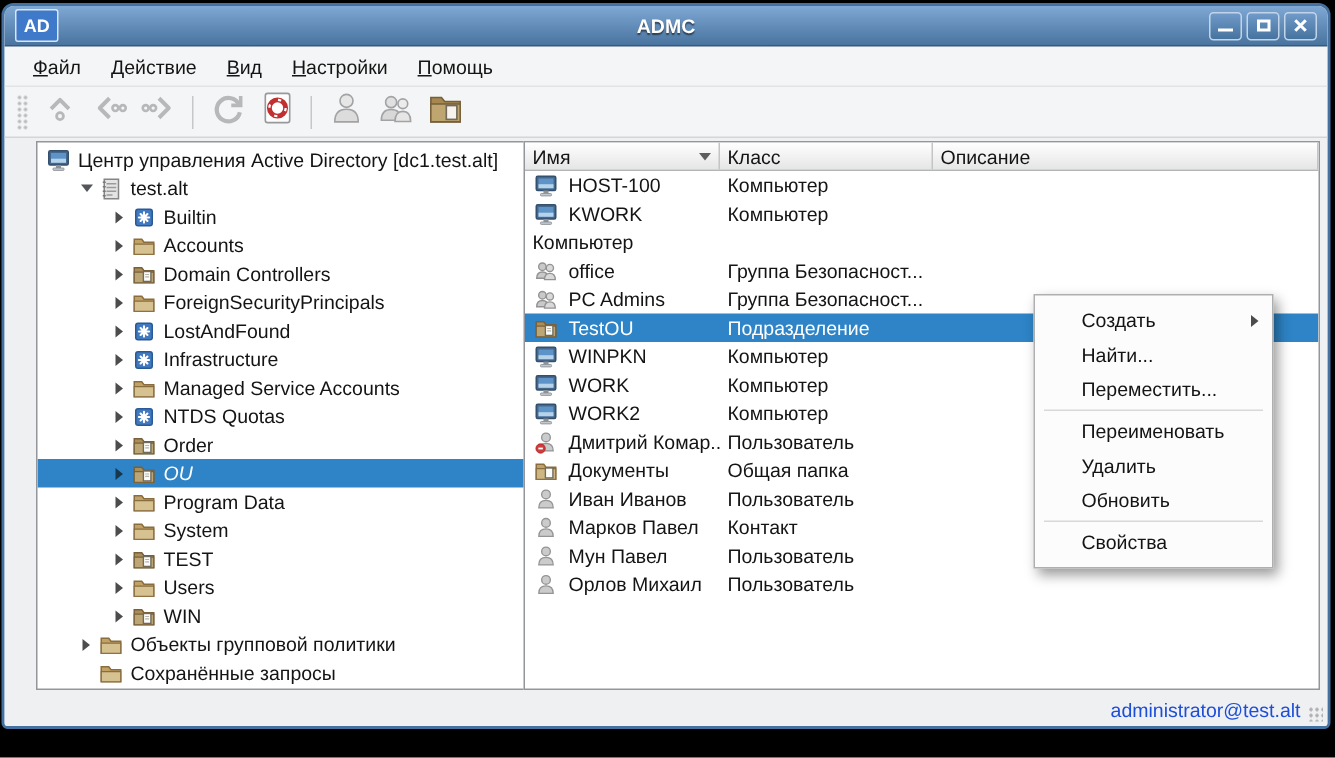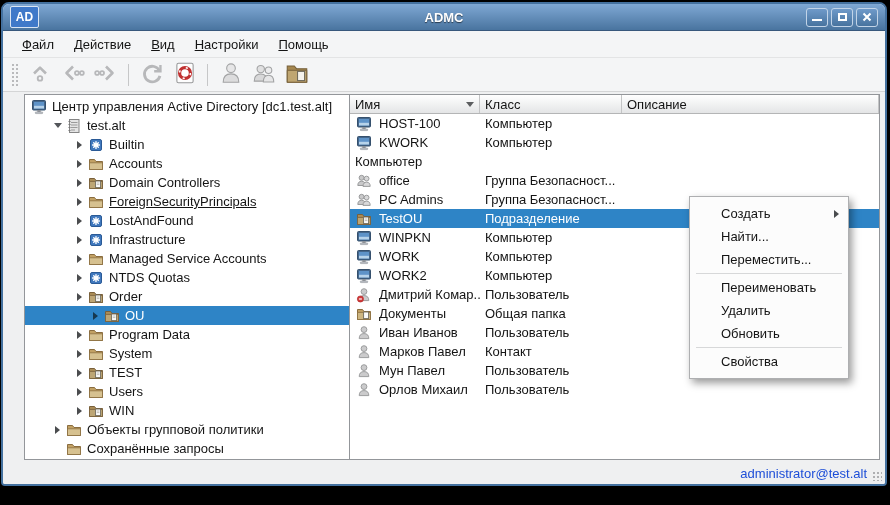--- a/index.html
+++ b/index.html
@@ -221,21 +221,21 @@
             <span class="tree-ico">
               <svg width="16" height="16" viewBox="0 0 16 16">
                 <path d="M1.5 3.5 h5 l1.5 2 h6.5 v8 h-13 z" fill="#ab8d57" stroke="#79603a"></path>
                 <path d="M1.5 6.4 h13 v7.1 h-13 z" fill="#bda675" stroke="#79603a" stroke-width="0.8"></path>
                 <rect x="7.6" y="6" width="5" height="6.6" fill="#fbfbfa" stroke="#6f6a5c" stroke-width="0.9"></rect>
                 <path d="M8.8 8 h2.6 M8.8 9.6 h2.6" stroke="#b5b2a8" stroke-width="0.8"></path>
               </svg>
             </span>
             <span>Domain Controllers</span>
           </div>
-          <div class="tree-row" style="padding-left: 48px; text-decoration: underline;">
+          <div class="tree-row" style="padding-left: 48px;">
             <span class="expander">
               <span class="tri-closed"></span>
             </span>
             <span class="tree-ico">
               <svg width="16" height="16" viewBox="0 0 16 16">
                 <path d="M1.5 3.5 h5 l1.5 2 h6.5 v8 h-13 z" fill="#c2a164" stroke="#8a6d3f"></path>
                 <path d="M1.5 6.8 h13 v6.7 h-13 z" fill="#d6c190" stroke="#8a6d3f" stroke-width="0.8"></path>
               </svg>
             </span>
             <span>ForeignSecurityPrincipals</span>
@@ -295,21 +295,21 @@
             <span class="tree-ico">
               <svg width="16" height="16" viewBox="0 0 16 16">
                 <path d="M1.5 3.5 h5 l1.5 2 h6.5 v8 h-13 z" fill="#ab8d57" stroke="#79603a"></path>
                 <path d="M1.5 6.4 h13 v7.1 h-13 z" fill="#bda675" stroke="#79603a" stroke-width="0.8"></path>
                 <rect x="7.6" y="6" width="5" height="6.6" fill="#fbfbfa" stroke="#6f6a5c" stroke-width="0.9"></rect>
                 <path d="M8.8 8 h2.6 M8.8 9.6 h2.6" stroke="#b5b2a8" stroke-width="0.8"></path>
               </svg>
             </span>
             <span>Order</span>
           </div>
-          <div class="tree-row selected" style="padding-left: 64px;">
+          <div class="tree-row selected" style="padding-left: 48px; font-style: italic;">
             <span class="expander">
               <span class="tri-closed"></span>
             </span>
             <span class="tree-ico">
               <svg width="16" height="16" viewBox="0 0 16 16">
                 <path d="M1.5 3.5 h5 l1.5 2 h6.5 v8 h-13 z" fill="#ab8d57" stroke="#79603a"></path>
                 <path d="M1.5 6.4 h13 v7.1 h-13 z" fill="#bda675" stroke="#79603a" stroke-width="0.8"></path>
                 <rect x="7.6" y="6" width="5" height="6.6" fill="#fbfbfa" stroke="#6f6a5c" stroke-width="0.9"></rect>
                 <path d="M8.8 8 h2.6 M8.8 9.6 h2.6" stroke="#b5b2a8" stroke-width="0.8"></path>
               </svg>

